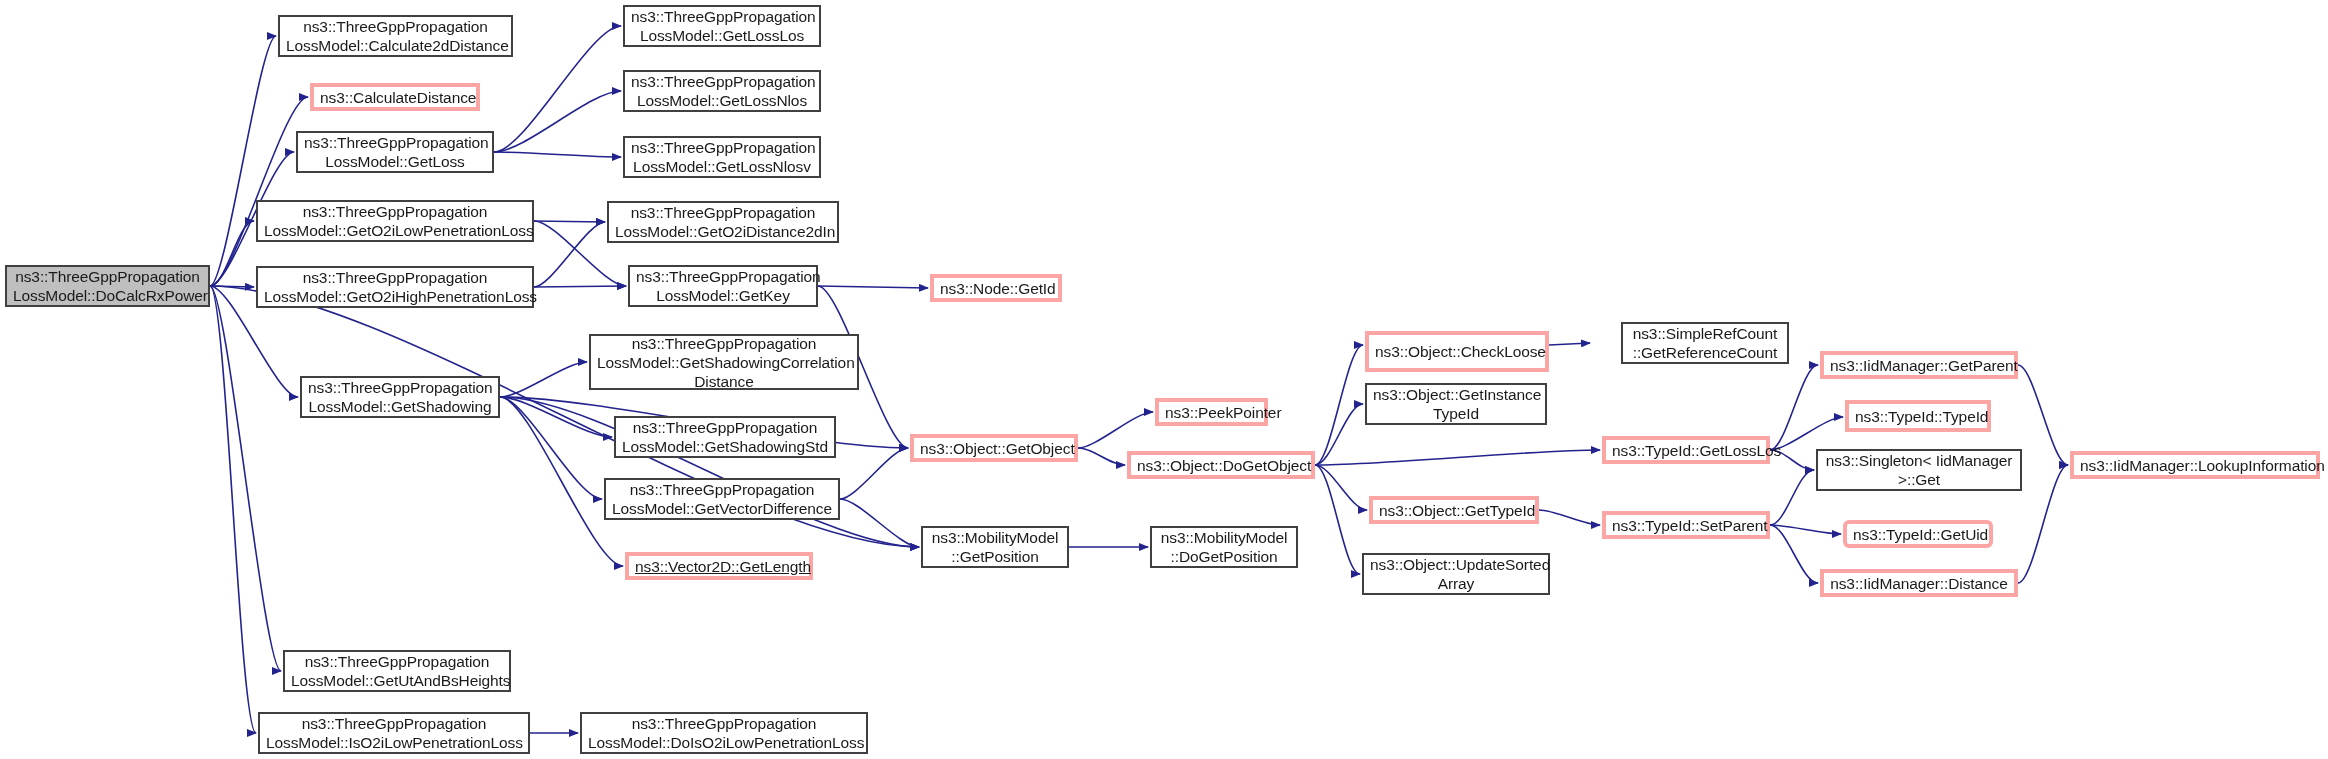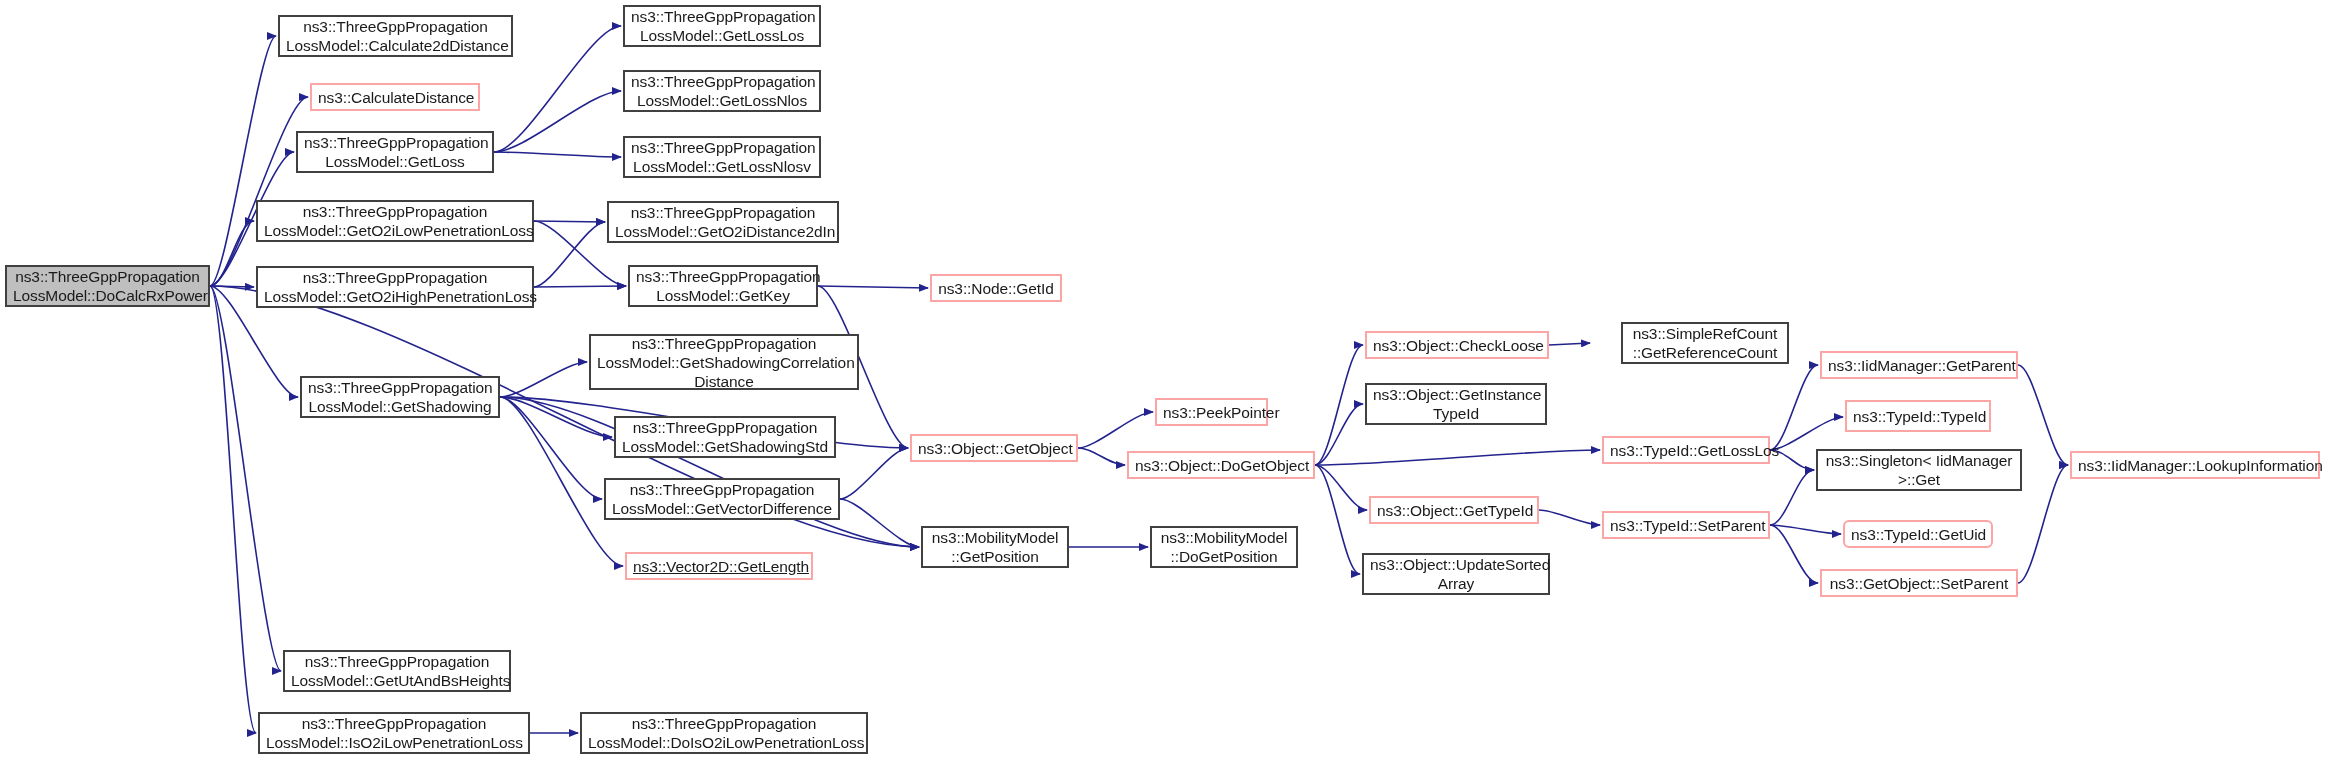--- a/index.html
+++ b/index.html
@@ -22,21 +22,21 @@
     position: absolute;
     left: 0;
     top: 0;
     width: 2328px;
     height: 759px;
     pointer-events: none;
   }
   .node {
     position: absolute;
     box-sizing: border-box;
-    border: 2px solid #fca5a5;
+    border: 4px solid #fca5a5;
     background: #ffffff;
     color: #1a1a1a;
     font-size: 15.5px;
     line-height: 19px;
     text-align: center;
     display: flex;
     align-items: center;
     justify-content: center;
     padding: 1px 6px;
     white-space: pre-line;
@@ -151,31 +151,31 @@
       <div class="node thick" style="left: 580px; top: 712px; width: 288px; height: 42px;"><span class="node-label">ns3::ThreeGppPropagation
 LossModel::DoIsO2iLowPenetrationLoss</span></div>
       <div class="node" style="left: 930px; top: 274px; width: 132px; height: 28px;"><span class="node-label">ns3::Node::GetId</span></div>
       <div class="node" style="left: 910px; top: 434px; width: 168px; height: 28px;"><span class="node-label">ns3::Object::GetObject</span></div>
       <div class="node thick" style="left: 921px; top: 526px; width: 148px; height: 42px;"><span class="node-label">ns3::MobilityModel
 ::GetPosition</span></div>
       <div class="node" style="left: 1155px; top: 398px; width: 113px; height: 28px;"><span class="node-label">ns3::PeekPointer</span></div>
       <div class="node" style="left: 1127px; top: 451px; width: 188px; height: 28px;"><span class="node-label">ns3::Object::DoGetObject</span></div>
       <div class="node thick" style="left: 1150px; top: 526px; width: 148px; height: 42px;"><span class="node-label">ns3::MobilityModel
 ::DoGetPosition</span></div>
-      <div class="node" style="left: 1365px; top: 331px; width: 184px; height: 28px;"><span class="node-label">ns3::Object::CheckLoose</span></div>
+      <div class="node" style="left: 1365px; top: 331px; width: 184px; height: 41px;"><span class="node-label">ns3::Object::CheckLoose</span></div>
       <div class="node thick" style="left: 1365px; top: 383px; width: 182px; height: 42px;"><span class="node-label">ns3::Object::GetInstance
 TypeId</span></div>
       <div class="node" style="left: 1369px; top: 496px; width: 170px; height: 28px;"><span class="node-label">ns3::Object::GetTypeId</span></div>
       <div class="node thick" style="left: 1362px; top: 553px; width: 188px; height: 42px;"><span class="node-label">ns3::Object::UpdateSorted
 Array</span></div>
       <div class="node thick" style="left: 1592px; top: 322px; width: 168px; height: 42px; margin-left: 29px;"><span class="node-label">ns3::SimpleRefCount
 ::GetReferenceCount</span></div>
       <div class="node" style="left: 1602px; top: 436px; width: 168px; height: 28px;"><span class="node-label">ns3::TypeId::GetLossLos</span></div>
       <div class="node" style="left: 1602px; top: 511px; width: 168px; height: 28px;"><span class="node-label">ns3::TypeId::SetParent</span></div>
       <div class="node" style="left: 1820px; top: 351px; width: 198px; height: 28px;"><span class="node-label">ns3::IidManager::GetParent</span></div>
       <div class="node" style="left: 1845px; top: 400px; width: 146px; height: 32px;"><span class="node-label">ns3::TypeId::TypeId</span></div>
       <div class="node thick" style="left: 1816px; top: 449px; width: 206px; height: 42px;"><span class="node-label">ns3::Singleton&lt; IidManager
 &gt;::Get</span></div>
       <div class="node" style="left: 1843px; top: 520px; width: 150px; height: 28px; border-radius: 6px;"><span class="node-label">ns3::TypeId::GetUid</span></div>
-      <div class="node" style="left: 1820px; top: 569px; width: 198px; height: 28px;"><span class="node-label">ns3::GetObject::SetParent</span></div>
+      <div class="node" style="left: 1820px; top: 569px; width: 198px; height: 28px;"><span class="node-label">ns3::IidManager::Distance</span></div>
       <div class="node" style="left: 2070px; top: 451px; width: 250px; height: 28px;"><span class="node-label">ns3::IidManager::LookupInformation</span></div>
     </div>
 </div>
 
 </body></html>

